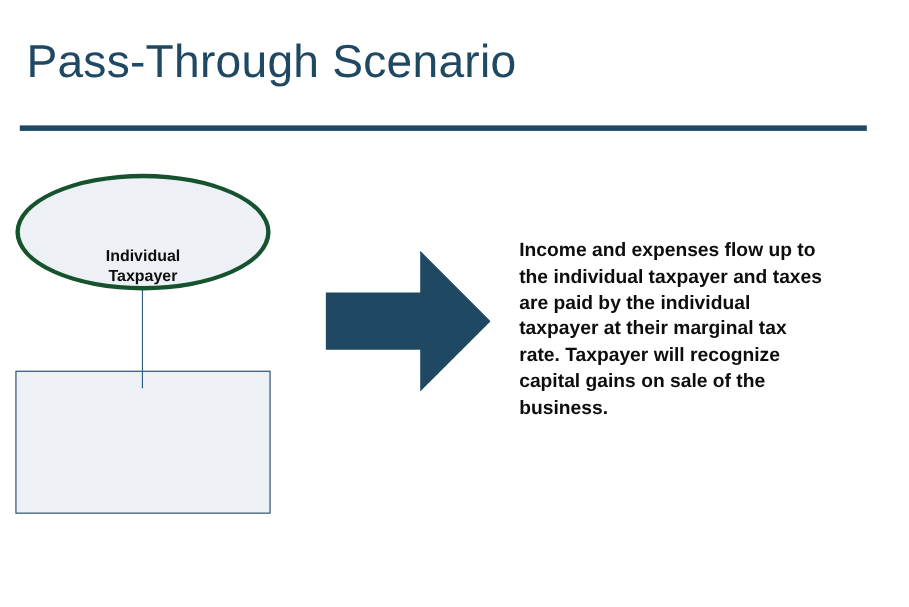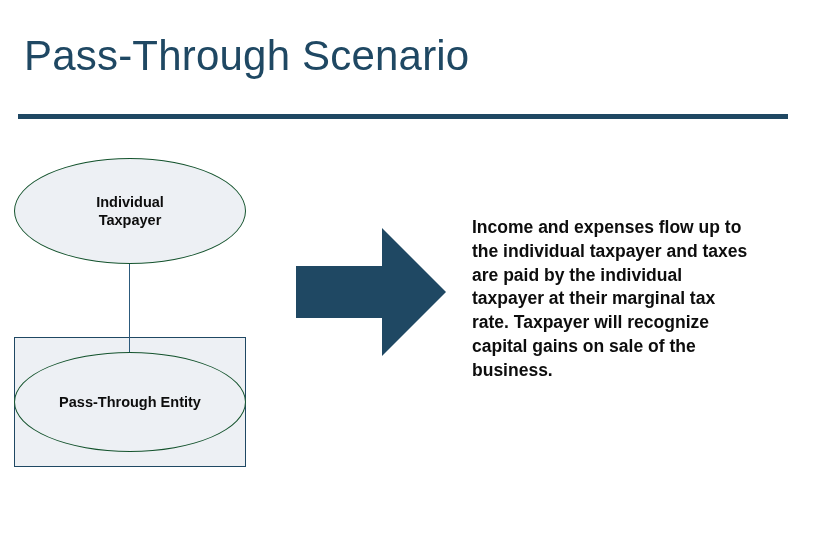--- a/index.html
+++ b/index.html
@@ -45,25 +45,25 @@
     width: 232px;
     height: 130px;
     background: #EDF0F4;
     border: 1px solid #1F4863;
     box-sizing: border-box;
   }
   
   .ellipse {
     position: absolute;
     background: #EDF0F4;
-    border: 1px solid #14532d;
+    border: 4px solid #14532d;
     border-radius: 50%;
     box-sizing: border-box;
     display: flex;
-    align-items: center;
+    align-items: flex-end;
     justify-content: center;
     text-align: center;
     color: #0D0D0D;
     font-weight: bold;
     font-size: 14.5px;
     line-height: 1.25;
   }
   #ellipse-individual {
     left: 14px;
     top: 158px;
@@ -116,23 +116,20 @@
 
   <div id="entity-box"></div>
 
   <div id="connector"></div>
 
   <div class="ellipse" id="ellipse-individual">
     <span style="white-space: pre-line;">Individual
 Taxpayer</span>
   </div>
 
-  <div class="ellipse" id="ellipse-entity">
-    <span style="white-space: pre-line;">Pass-Through Entity</span>
-  </div>
 
   <svg id="arrow" viewBox="0 0 150 128">
     <polygon points="0,38 86,38 86,0 150,64 86,128 86,90 0,90" fill="#1F4863"></polygon>
   </svg>
 
   <div id="body-text">Income and expenses flow up to the individual taxpayer and taxes are paid by the individual taxpayer at their marginal tax rate. Taxpayer will recognize capital gains on sale of the business.</div>
 
 </div>
 
 </body></html>

